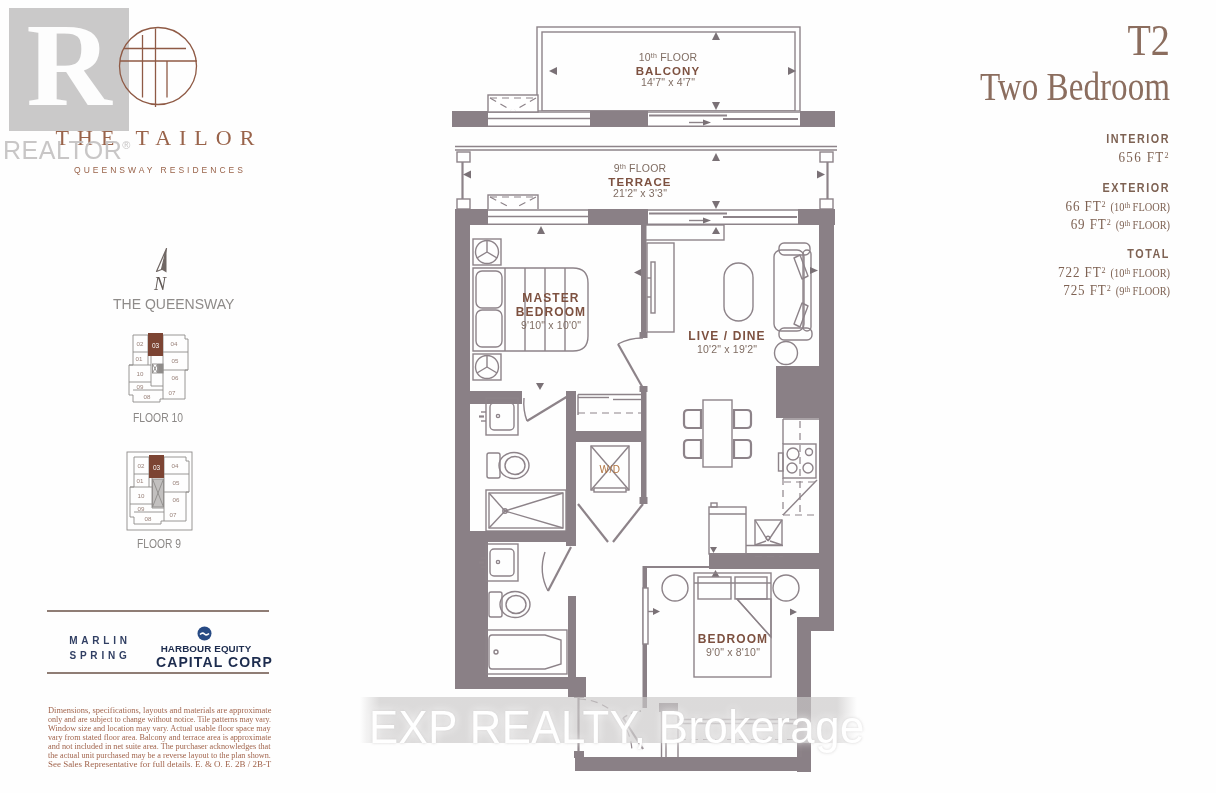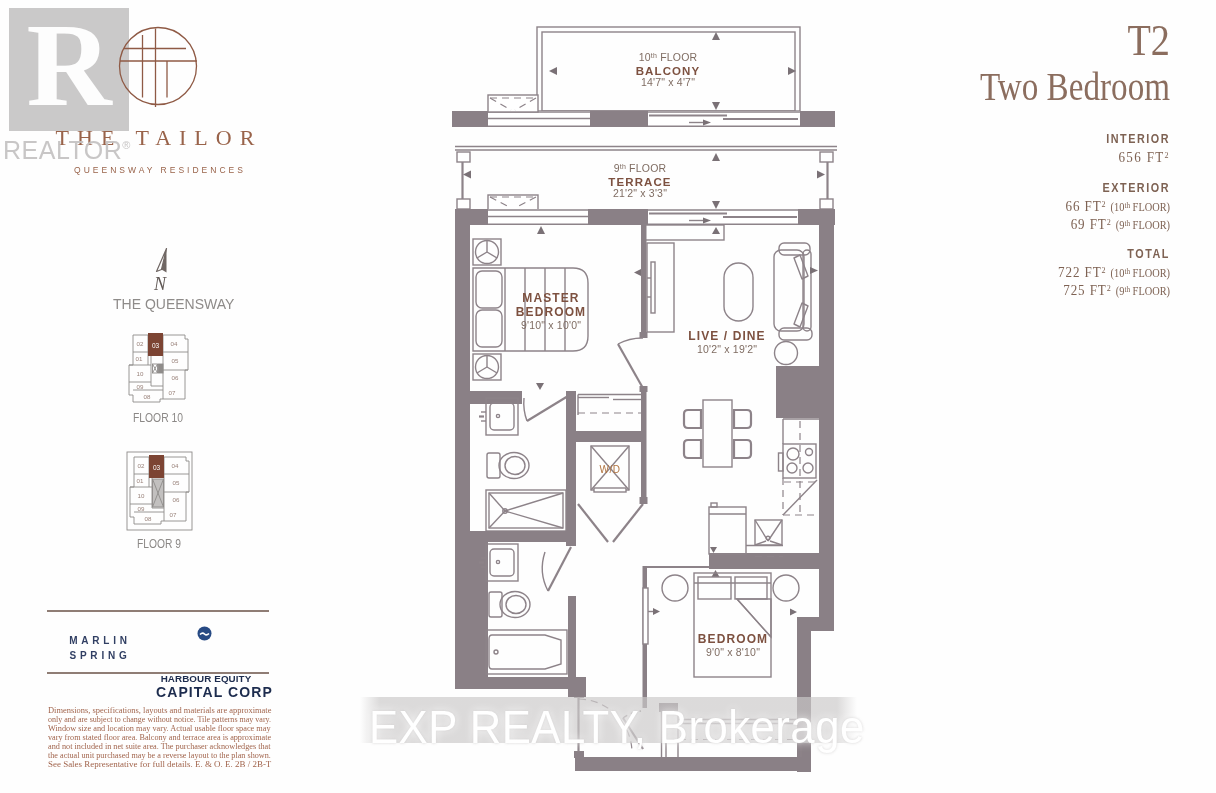--- a/index.html
+++ b/index.html
@@ -539,21 +539,21 @@
 <div class="abs serif rsc" style="left:920px;top:264px;width:250px;text-align:right;font-size:14.5px;letter-spacing:1px;color:#7e6253;">722 FT<span style="font-size:9px;vertical-align:4px">2</span> <span style="font-size:11.5px;letter-spacing:0">(10<span style="font-size:8px;vertical-align:3px">th</span> FLOOR)</span></div>
 
 <div class="abs serif rsc" style="left:920px;top:282px;width:250px;text-align:right;font-size:14.5px;letter-spacing:1px;color:#7e6253;">725 FT<span style="font-size:9px;vertical-align:4px">2</span> <span style="font-size:11.5px;letter-spacing:0">(9<span style="font-size:8px;vertical-align:3px">th</span> FLOOR)</span></div>
 
 <div class="abs" style="left:113px;top:296px;width:90px;text-align:center;font-size:14px;color:#8e8b89;letter-spacing:0px;white-space:nowrap;">THE QUEENSWAY</div>
 
 <div class="abs" style="left:47px;top:610px;width:222px;height:1.5px;background:#8f7d75;"></div>
 
 <div class="abs" style="left:66px;top:634px;width:68px;text-align:center;font-size:10px;font-weight:bold;letter-spacing:3.8px;color:#313f63;line-height:14.5px;">MARLIN<br>SPRING</div>
 
-<div class="abs" style="left:156px;top:643px;width:100px;text-align:center;font-size:9.8px;font-weight:bold;color:#1d2c4e;letter-spacing:0.1px;white-space:nowrap;margin-top:30px;">HARBOUR EQUITY<br><span style="font-size:14px;letter-spacing:1.1px;">CAPITAL CORP</span></div>
+<div class="abs" style="left:156px;top:643px;width:100px;text-align:center;font-size:9.8px;font-weight:bold;color:#1d2c4e;letter-spacing:0.1px;white-space:nowrap;">HARBOUR EQUITY<br><span style="font-size:14px;letter-spacing:1.1px;">CAPITAL CORP</span></div>
 
 <svg class="abs" style="left:197px;top:626px;" width="15" height="15" viewBox="0 0 15 15">
   <circle cx="7.5" cy="7.5" r="7" fill="#274a84"></circle>
   <path d="M3 8.5 Q5.5 6 7.5 8 Q9.5 10 12 7.5" stroke="#ffffff" stroke-width="1.6" fill="none"></path>
 </svg>
 
 <div class="abs" style="left:47px;top:672px;width:222px;height:1.5px;background:#8f7d75;"></div>
 
 <div class="abs serif" style="left:48px;top:706px;width:224px;font-size:9px;line-height:9px;color:#a1644c;">
 <div style="transform:scaleX(0.937);transform-origin:0 0;white-space:nowrap;">Dimensions, specifications, layouts and materials are approximate</div>

